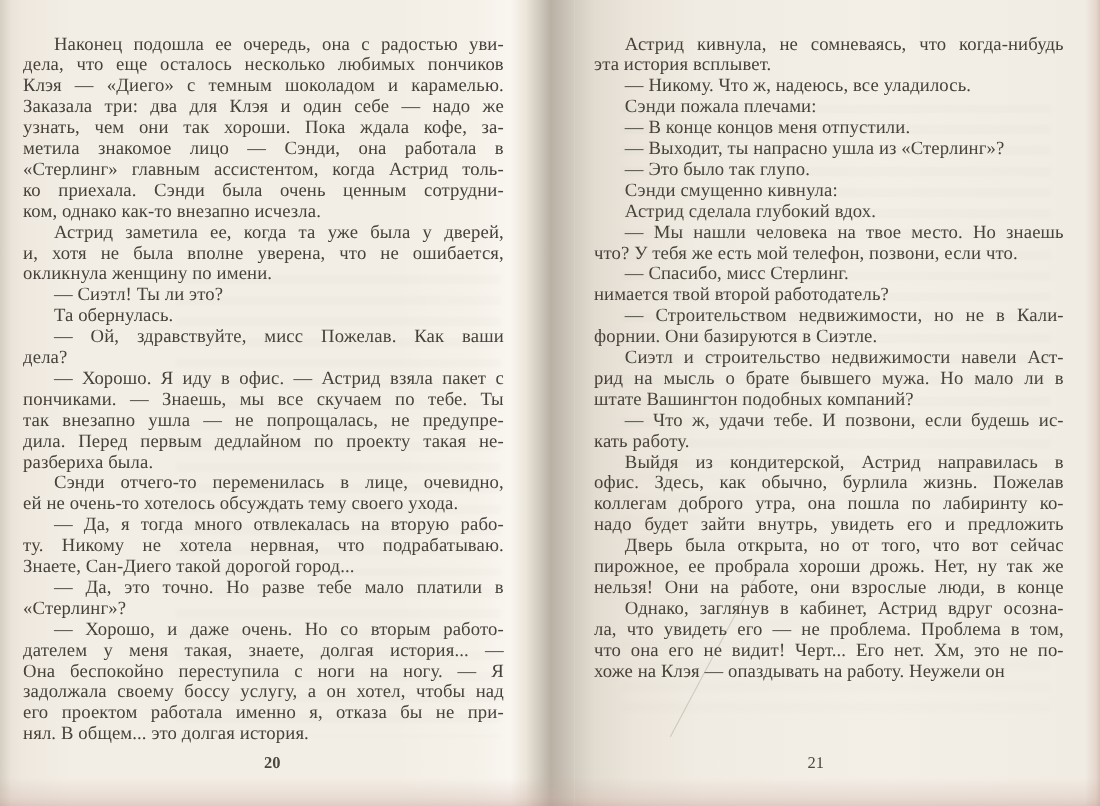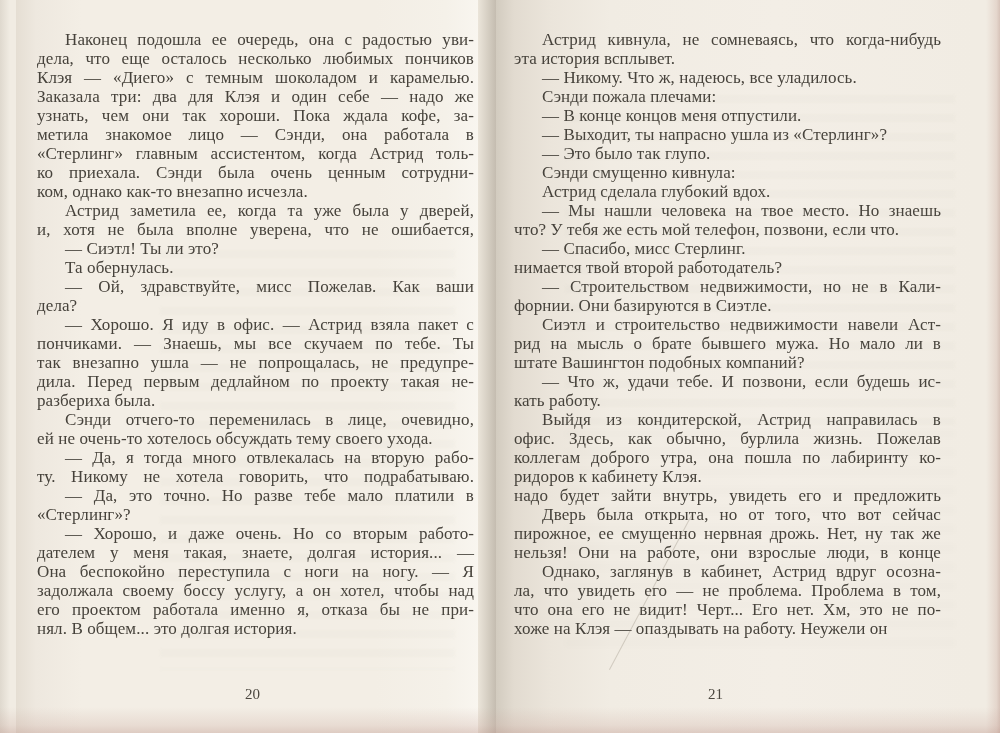--- a/index.html
+++ b/index.html
@@ -11,24 +11,23 @@
     position: relative; width: 1000px; height: 733px;
     background: #f1ece3;
   }
   
   .page { position: absolute; top: 0; height: 733px; }
   .page-left {
     left: 0; width: 478px;
     background: linear-gradient(90deg,
       #e5ded3 0px, #eee8df 20px, #f3eee5 65px, #f3eee5 360px,
       #f5f1e9 430px, #f9f6f0 464px, #ebe5da 478px);
-    margin-left: 16px;
   }
   .page-right {
-    left: 496px; width: 478px;
+    left: 522px; width: 478px;
     background: linear-gradient(90deg,
       #d2cbbf 0px, #e2dbd0 18px, #ebe5db 55px, #f1ece3 115px,
       #f3eee6 280px, #f1ece3 478px);
   }
   .gutter {
     position: absolute; left: 478px; top: 0; width: 44px; height: 733px;
     background: linear-gradient(90deg,
       #ebe5da 0%, #d3ccc0 25%, #bab1a5 52%, #c5bdb1 75%, #d2cbbf 100%);
   }
   
@@ -39,21 +38,21 @@
     font-size: 17px; line-height: 19px; color: #46423b;
     letter-spacing: 0.1px;
     text-align: justify; text-align-last: justify;
   }
   .line.first { padding-left: 28px; }
   .line.last  { text-align: right; text-align-last: left; }
   .page-number {
     position: absolute; top: 686px; font-size: 15px; color: #4b473f;
     text-align: center;
   }
-  .page-left  .page-number { left: 18px; width: 437px; }
+  .page-left  .page-number { left: 29px; width: 437px; font-weight: bold; }
   .page-right .page-number { left: 6px;  width: 427px; }
   
   .ghost {
     position: absolute; pointer-events: none;
     background: repeating-linear-gradient(180deg,
       rgba(150,158,138,0.07) 0px 8px, rgba(0,0,0,0) 8px 19px);
     filter: blur(1.5px); opacity: .55;
   }
   .ghost-a { left: 160px; top: 250px; width: 295px; height: 420px; }
   .ghost-b { left: 565px; top: 95px;  width: 390px; height: 330px; }
@@ -96,20 +95,21 @@
           <div class="line">Заказала три: два для Клэя и один себе — надо же</div>
           <div class="line">узнать, чем они так хороши. Пока ждала кофе, за-</div>
           <div class="line">метила знакомое лицо — Сэнди, она работала в</div>
           <div class="line">«Стерлинг» главным ассистентом, когда Астрид толь-</div>
           <div class="line">ко приехала. Сэнди была очень ценным сотрудни-</div>
           <div class="line last">ком, однако как-то внезапно исчезла.</div>
         </div>
         <div>
           <div class="line first">Астрид заметила ее, когда та уже была у дверей,</div>
           <div class="line">и, хотя не была вполне уверена, что не ошибается,</div>
+          <div class="line last">окликнула женщину по имени.</div>
         </div>
         <div>
           <div class="line first last">— Сиэтл! Ты ли это?</div>
         </div>
         <div>
           <div class="line first last">Та обернулась.</div>
         </div>
         <div>
           <div class="line first">— Ой, здравствуйте, мисс Пожелав. Как ваши</div>
           <div class="line last">дела?</div>
@@ -120,21 +120,22 @@
           <div class="line">так внезапно ушла — не попрощалась, не предупре-</div>
           <div class="line">дила. Перед первым дедлайном по проекту такая не-</div>
           <div class="line last">разбериха была.</div>
         </div>
         <div>
           <div class="line first">Сэнди отчего-то переменилась в лице, очевидно,</div>
           <div class="line last">ей не очень-то хотелось обсуждать тему своего ухода.</div>
         </div>
         <div>
           <div class="line first">— Да, я тогда много отвлекалась на вторую рабо-</div>
-          <div class="line">ту. Никому не хотела говорить, что подрабатываю.</div>
+          <div class="line">ту. Никому не хотела нервная, что подрабатываю.</div>
+          <div class="line last">Знаете, Сан-Диего такой дорогой город...</div>
         </div>
         <div>
           <div class="line first">— Да, это точно. Но разве тебе мало платили в</div>
           <div class="line last">«Стерлинг»?</div>
         </div>
         <div>
           <div class="line first">— Хорошо, и даже очень. Но со вторым работо-</div>
           <div class="line">дателем у меня такая, знаете, долгая история... —</div>
           <div class="line">Она беспокойно переступила с ноги на ногу. — Я</div>
           <div class="line">задолжала своему боссу услугу, а он хотел, чтобы над</div>
@@ -194,26 +195,25 @@
           <div class="line last">штате Вашингтон подобных компаний?</div>
         </div>
         <div>
           <div class="line first">— Что ж, удачи тебе. И позвони, если будешь ис-</div>
           <div class="line last">кать работу.</div>
         </div>
         <div>
           <div class="line first">Выйдя из кондитерской, Астрид направилась в</div>
           <div class="line">офис. Здесь, как обычно, бурлила жизнь. Пожелав</div>
           <div class="line">коллегам доброго утра, она пошла по лабиринту ко-</div>
-          <div class="line last">ридоров к кабинету Клэя.</div>
         </div>
         <div>
           <div class="line">надо будет зайти внутрь, увидеть его и предложить</div>
           <div class="line first">Дверь была открыта, но от того, что вот сейчас</div>
-          <div class="line">пирожное, ее смущенно нервная дрожь. Нет, ну так же</div>
+          <div class="line">пирожное, ее пробрала хороши дрожь. Нет, ну так же</div>
           <div class="line">нельзя! Они на работе, они взрослые люди, в конце</div>
         </div>
         <div>
           <div class="line first">Однако, заглянув в кабинет, Астрид вдруг осозна-</div>
           <div class="line">ла, что увидеть его — не проблема. Проблема в том,</div>
           <div class="line">что она его не видит! Черт... Его нет. Хм, это не по-</div>
           <div class="line last">хоже на Клэя — опаздывать на работу. Неужели он</div>
         </div>
       </div>
     <div class="page-number">21</div>

